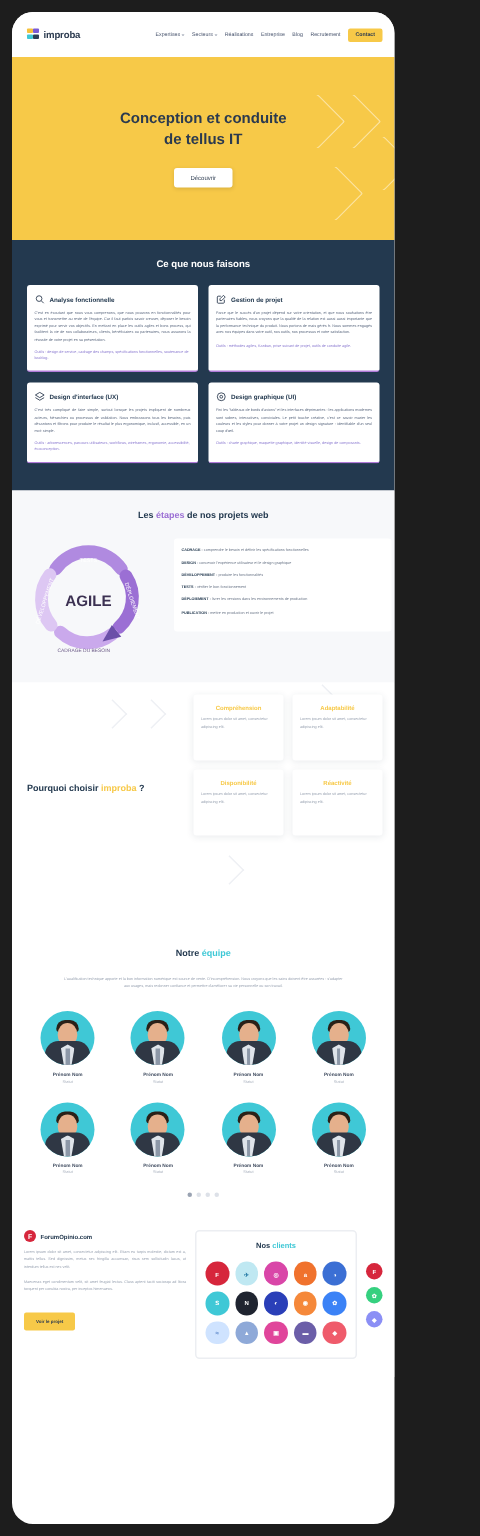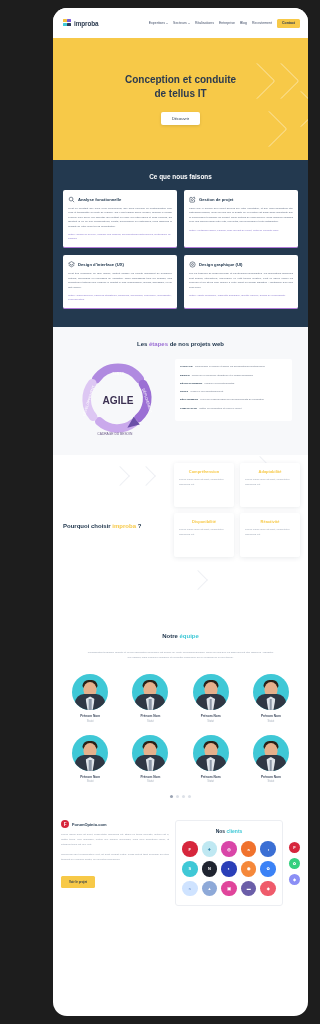--- a/index.html
+++ b/index.html
@@ -8,21 +8,20 @@
     background:#1d1d1d;
     font-family:"Liberation Sans", sans-serif;
     overflow:hidden;
   }
   .device {
     position:absolute; left:8px; top:8px;
     width:255px; height:1008px;
     background:#ffffff;
     border-radius:14px;
     overflow:hidden;
-    margin-left:45px;
   }
   .page { width:255px; }
 
   
   .header {
     height:30px; background:#ffffff;
     display:flex; align-items:center;
     padding:0 8px 0 10px; gap:4px;
     position:relative; z-index:5;
   }
@@ -69,21 +68,21 @@
     border-bottom:1.6px solid #b07ad8; overflow:hidden;
   }
   .svc-head { display:flex; align-items:center; gap:3px; margin-bottom:4px; }
   .svc-ico { width:7px; height:7px; color:#2b3a4f; flex:none; }
   .svc-ico svg { width:100%; height:100%; display:block; }
   .svc-title { font-size:4.2px; font-weight:bold; color:#23394f; }
   .svc-body { font-size:2.5px; line-height:1.75; color:#5d6a80; text-align:justify; }
   .svc-tags { font-size:2.5px; line-height:1.7; color:#8b7ad0; margin:4px 0 6px; }
 
   
-  .agile-sec { background:#f7f8fa; padding:14px 16px 18px; }
+  .agile-sec { background:#f7f8fa; padding:14px 2px 18px; }
   .sec-title { text-align:center; font-size:6px; font-weight:bold; color:#23394f; margin-bottom:12px; }
   .accent-purple { color:#9b6fd4; }
   .accent-cyan { color:#3fc8d6; }
   .accent-yellow { color:#f7c948; }
   .agile-wrap { display:flex; gap:8px; align-items:flex-start; }
   .agile-fig { width:98px; height:78px; position:relative; flex:none; }
   .agile-fig svg { width:100%; height:100%; }
   .agile-list { flex:1; background:#fff; border-radius:2px; padding:6px 5px; }
   .agile-item { font-size:2.5px; line-height:1.7; color:#6b7688; margin-bottom:4px; }
   .agile-item b { color:#23394f; }

